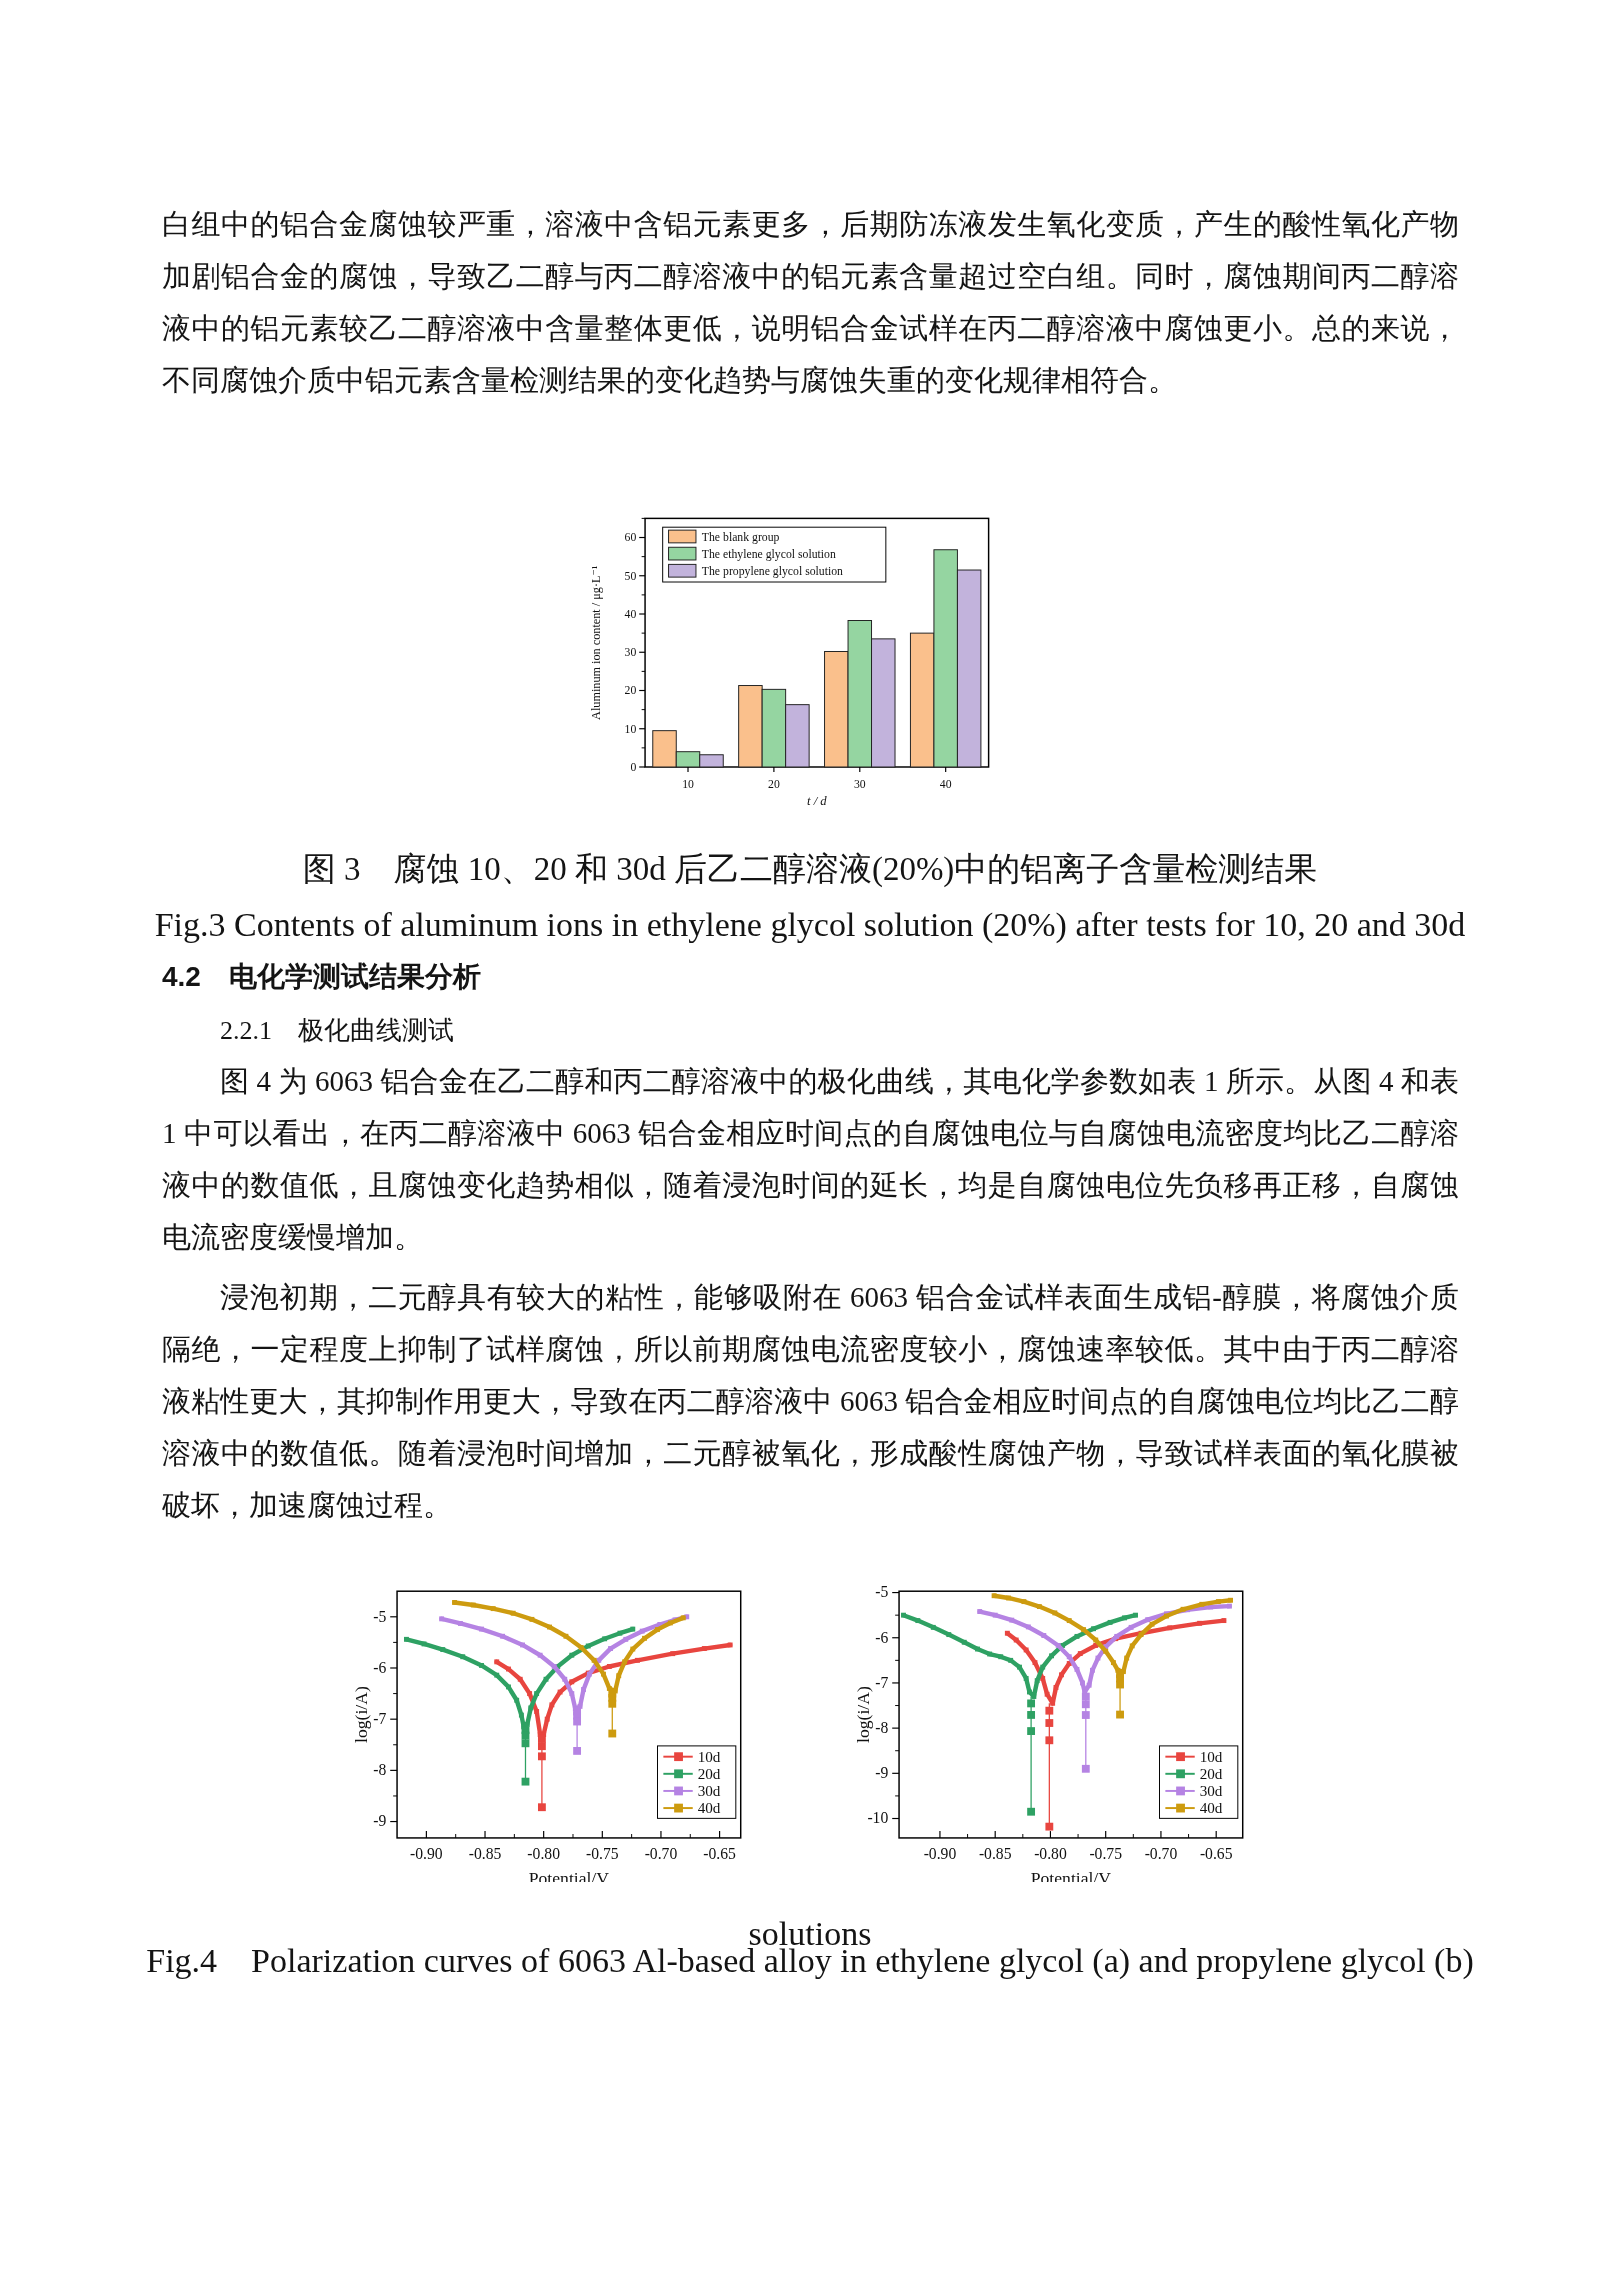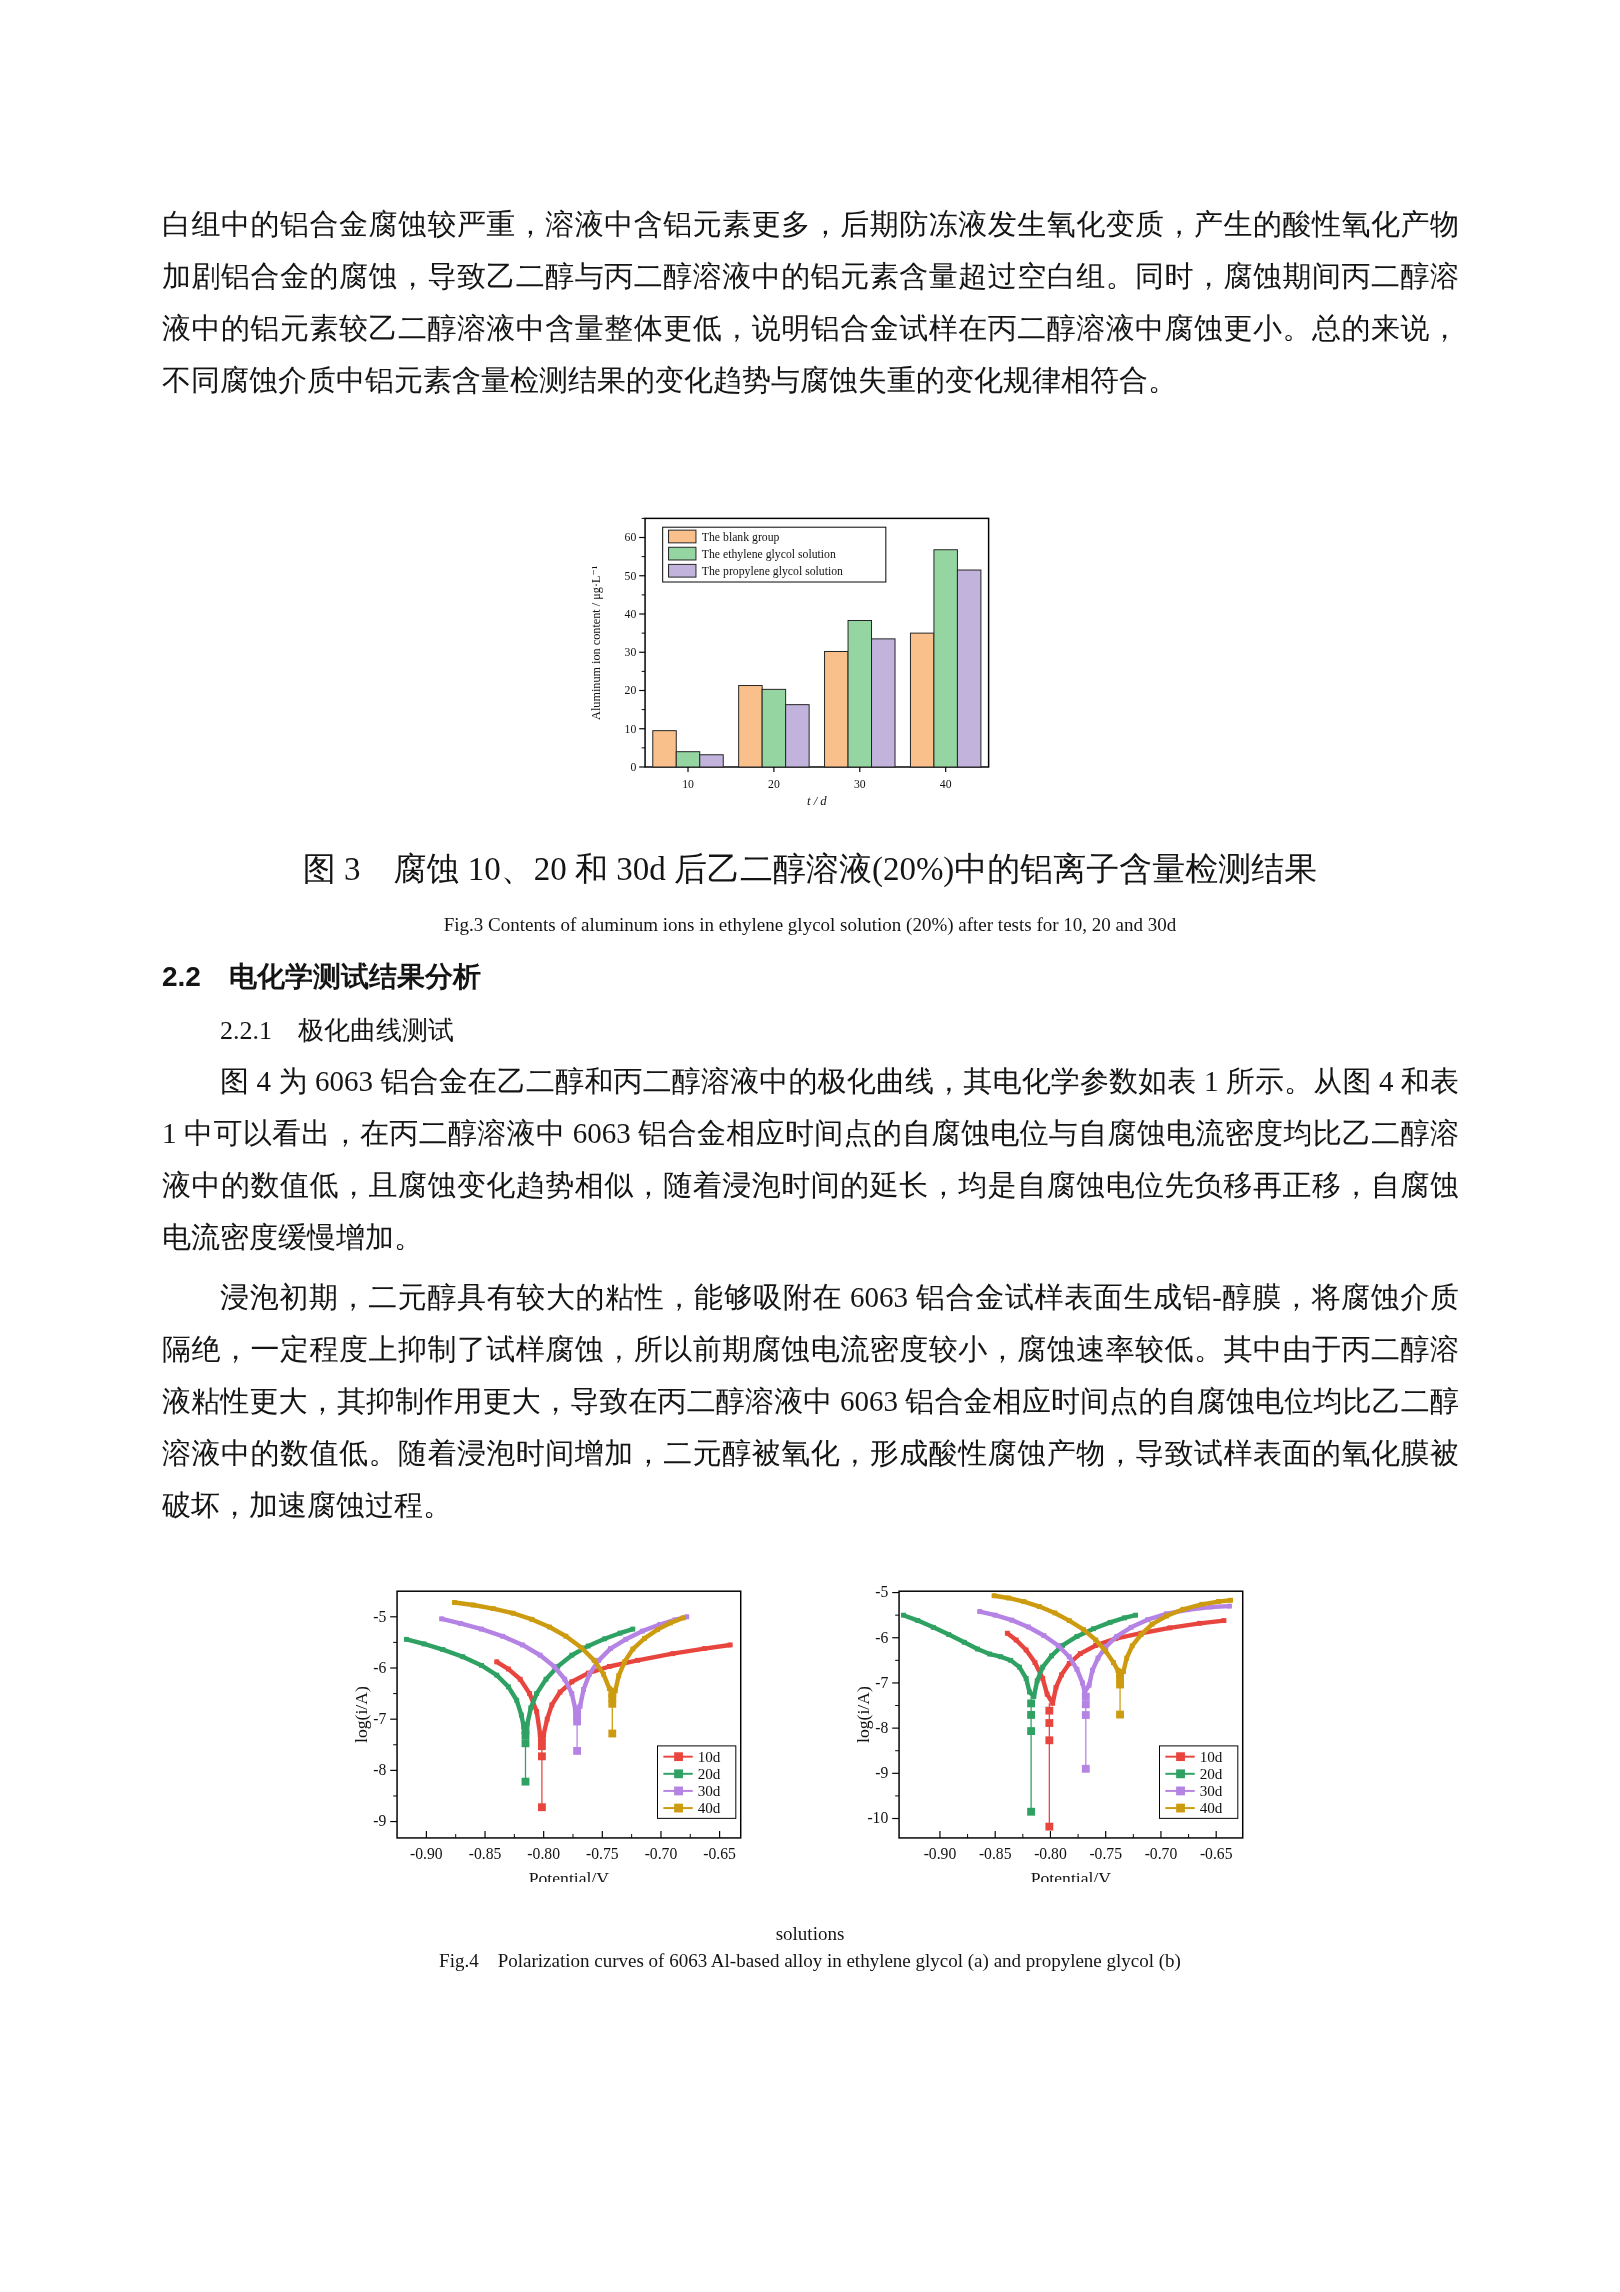--- a/index.html
+++ b/index.html
@@ -9,21 +9,21 @@
   }
   .para{
     position:absolute;left:162px;width:1297px;
     font-size:29px;line-height:52px;text-align:justify;text-justify:inter-ideograph;
   }
   .indent{text-indent:58px;}
   .cap{
     position:absolute;left:0;width:100%;text-align:center;
     font-size:33px;line-height:52px;
   }
-  .cap-en{font-size:19px;}
+  .cap-en{font-size:34px;}
   .h-bold{
     position:absolute;left:162px;font-family:"Liberation Sans","DejaVu Sans",sans-serif;
     font-weight:bold;font-size:28px;line-height:52px;
   }
   .h-sub{position:absolute;left:220px;font-size:26px;line-height:52px;}
   .figwrap{position:absolute;}
   svg text{font-family:"Liberation Serif","DejaVu Serif",serif;fill:#111;}
 </style>
 </head>
 <body>
@@ -84,21 +84,21 @@
         <rect x="86" y="58.5" width="28" height="13" fill="#95D5A1" stroke="#222" stroke-width="1"></rect>
         <text x="120" y="69.5" font-size="12" text-anchor="start">The ethylene glycol solution</text>
         <rect x="86" y="76" width="28" height="13" fill="#C2B3DC" stroke="#222" stroke-width="1"></rect>
         <text x="120" y="87" font-size="12" text-anchor="start">The propylene glycol solution</text>
       </svg>
   </div>
 
   <div class="cap" style="top:843px">图 3　腐蚀 10、20 和 30d 后乙二醇溶液(20%)中的铝离子含量检测结果</div>
   <div class="cap cap-en" style="top:899px">Fig.3 Contents of aluminum ions in ethylene glycol solution (20%) after tests for 10, 20 and 30d</div>
 
-  <div class="h-bold" style="top:951px">2.2　电化学测试结果分析</div>
+  <div class="h-bold" style="top:951px">4.2　电化学测试结果分析</div>
   <div class="h-sub" style="top:1005px">2.2.1　极化曲线测试</div>
 
   <div class="para indent" id="p2" style="top:1055px">图 4 为 6063 铝合金在乙二醇和丙二醇溶液中的极化曲线，其电化学参数如表 1 所示。从图 4 和表 1 中可以看出，在丙二醇溶液中 6063 铝合金相应时间点的自腐蚀电位与自腐蚀电流密度均比乙二醇溶液中的数值低，且腐蚀变化趋势相似，随着浸泡时间的延长，均是自腐蚀电位先负移再正移，自腐蚀电流密度缓慢增加。</div>
   <div class="para indent" id="p3" style="top:1271px">浸泡初期，二元醇具有较大的粘性，能够吸附在 6063 铝合金试样表面生成铝‑醇膜，将腐蚀介质隔绝，一定程度上抑制了试样腐蚀，所以前期腐蚀电流密度较小，腐蚀速率较低。其中由于丙二醇溶液粘性更大，其抑制作用更大，导致在丙二醇溶液中 6063 铝合金相应时间点的自腐蚀电位均比乙二醇溶液中的数值低。随着浸泡时间增加，二元醇被氧化，形成酸性腐蚀产物，导致试样表面的氧化膜被破坏，加速腐蚀过程。</div>
 
   <div class="figwrap" style="top:1554px;left:353px;width:421px;height:328px">
     <svg id="fig4a-line" width="421" height="328" viewBox="0 0 430 335">
         <rect x="45" y="38" width="351" height="252" fill="none" stroke="#000" stroke-width="1.5"></rect>
         <line x1="74.94880546075088" y1="290" x2="74.94880546075088" y2="283" stroke="#000" stroke-width="1.2"></line>
         <line x1="104.89761092150175" y1="290" x2="104.89761092150175" y2="286" stroke="#000" stroke-width="1"></line>

